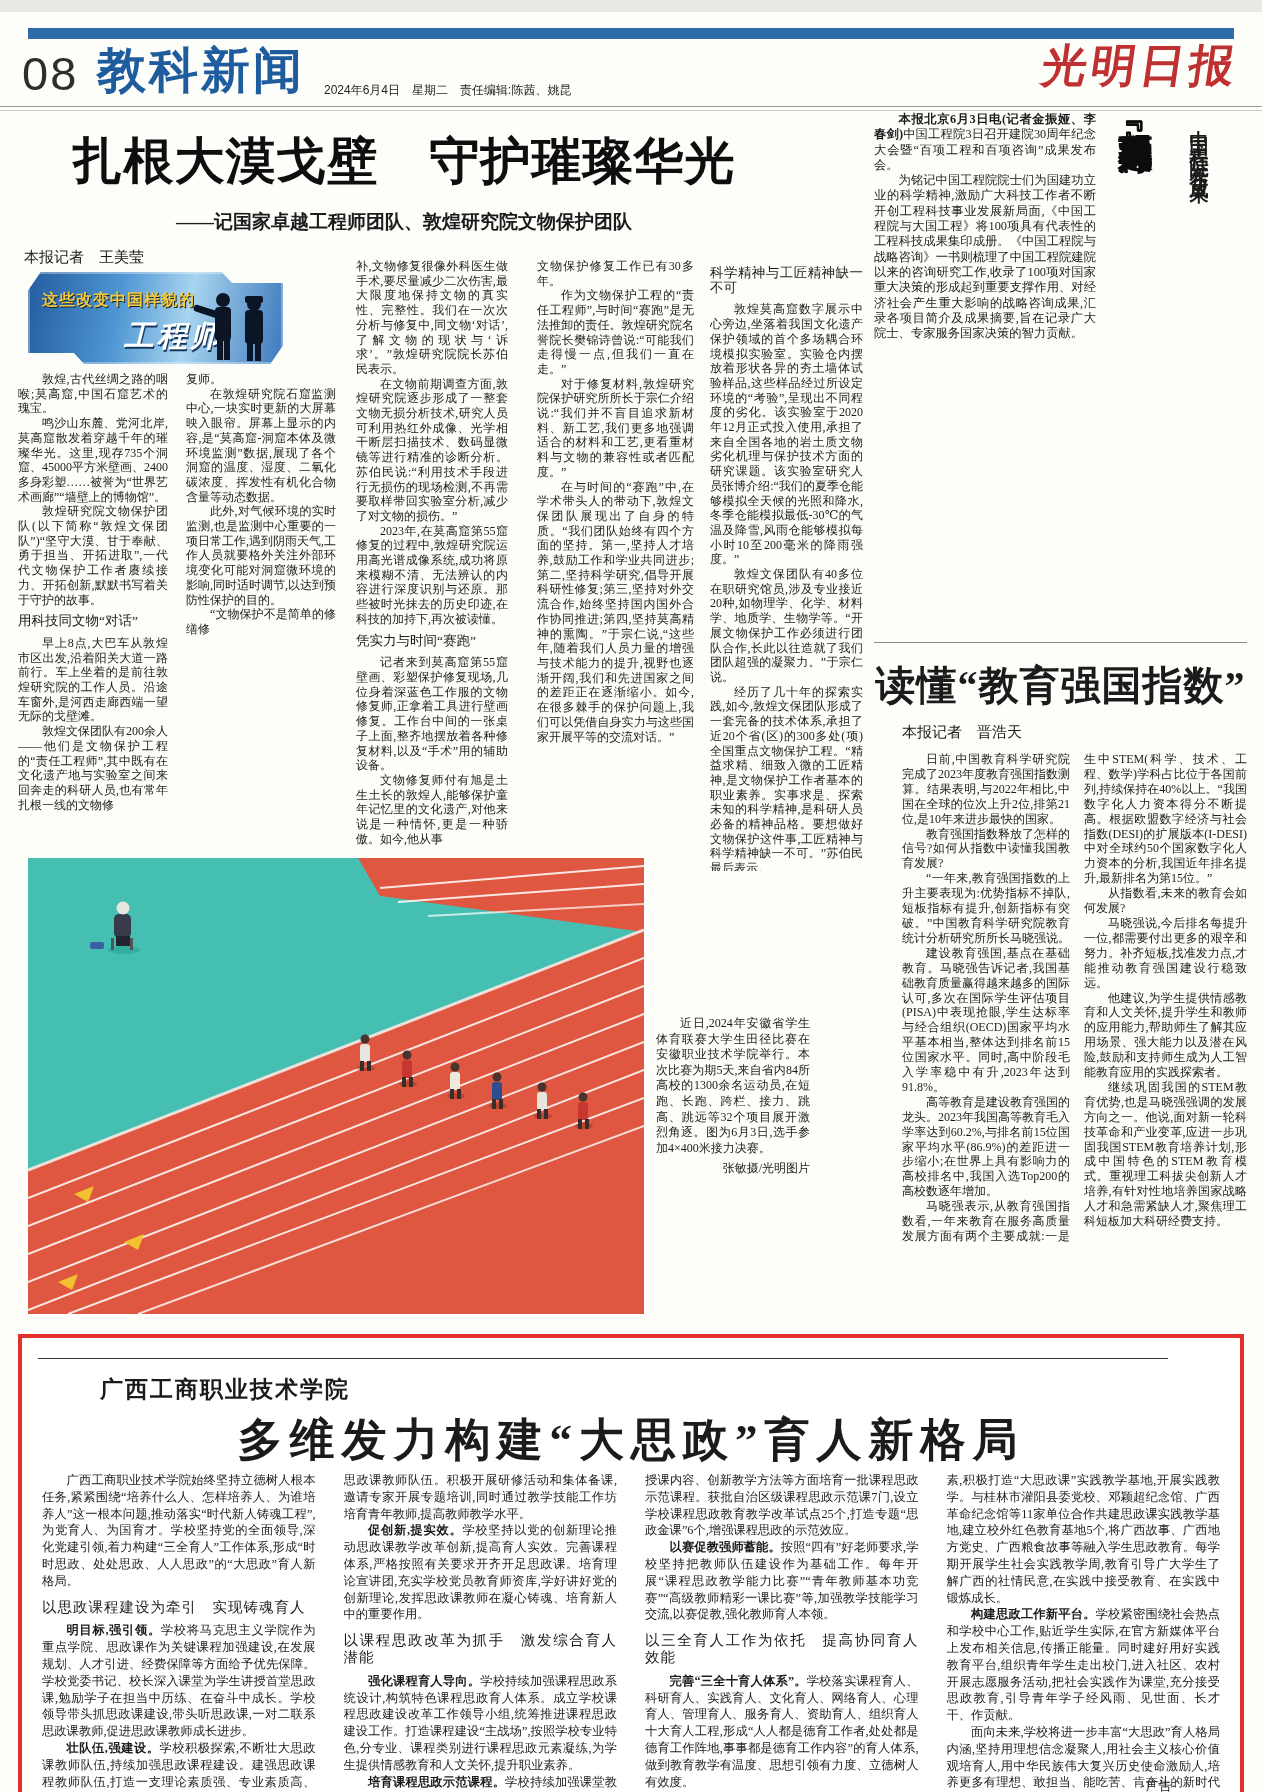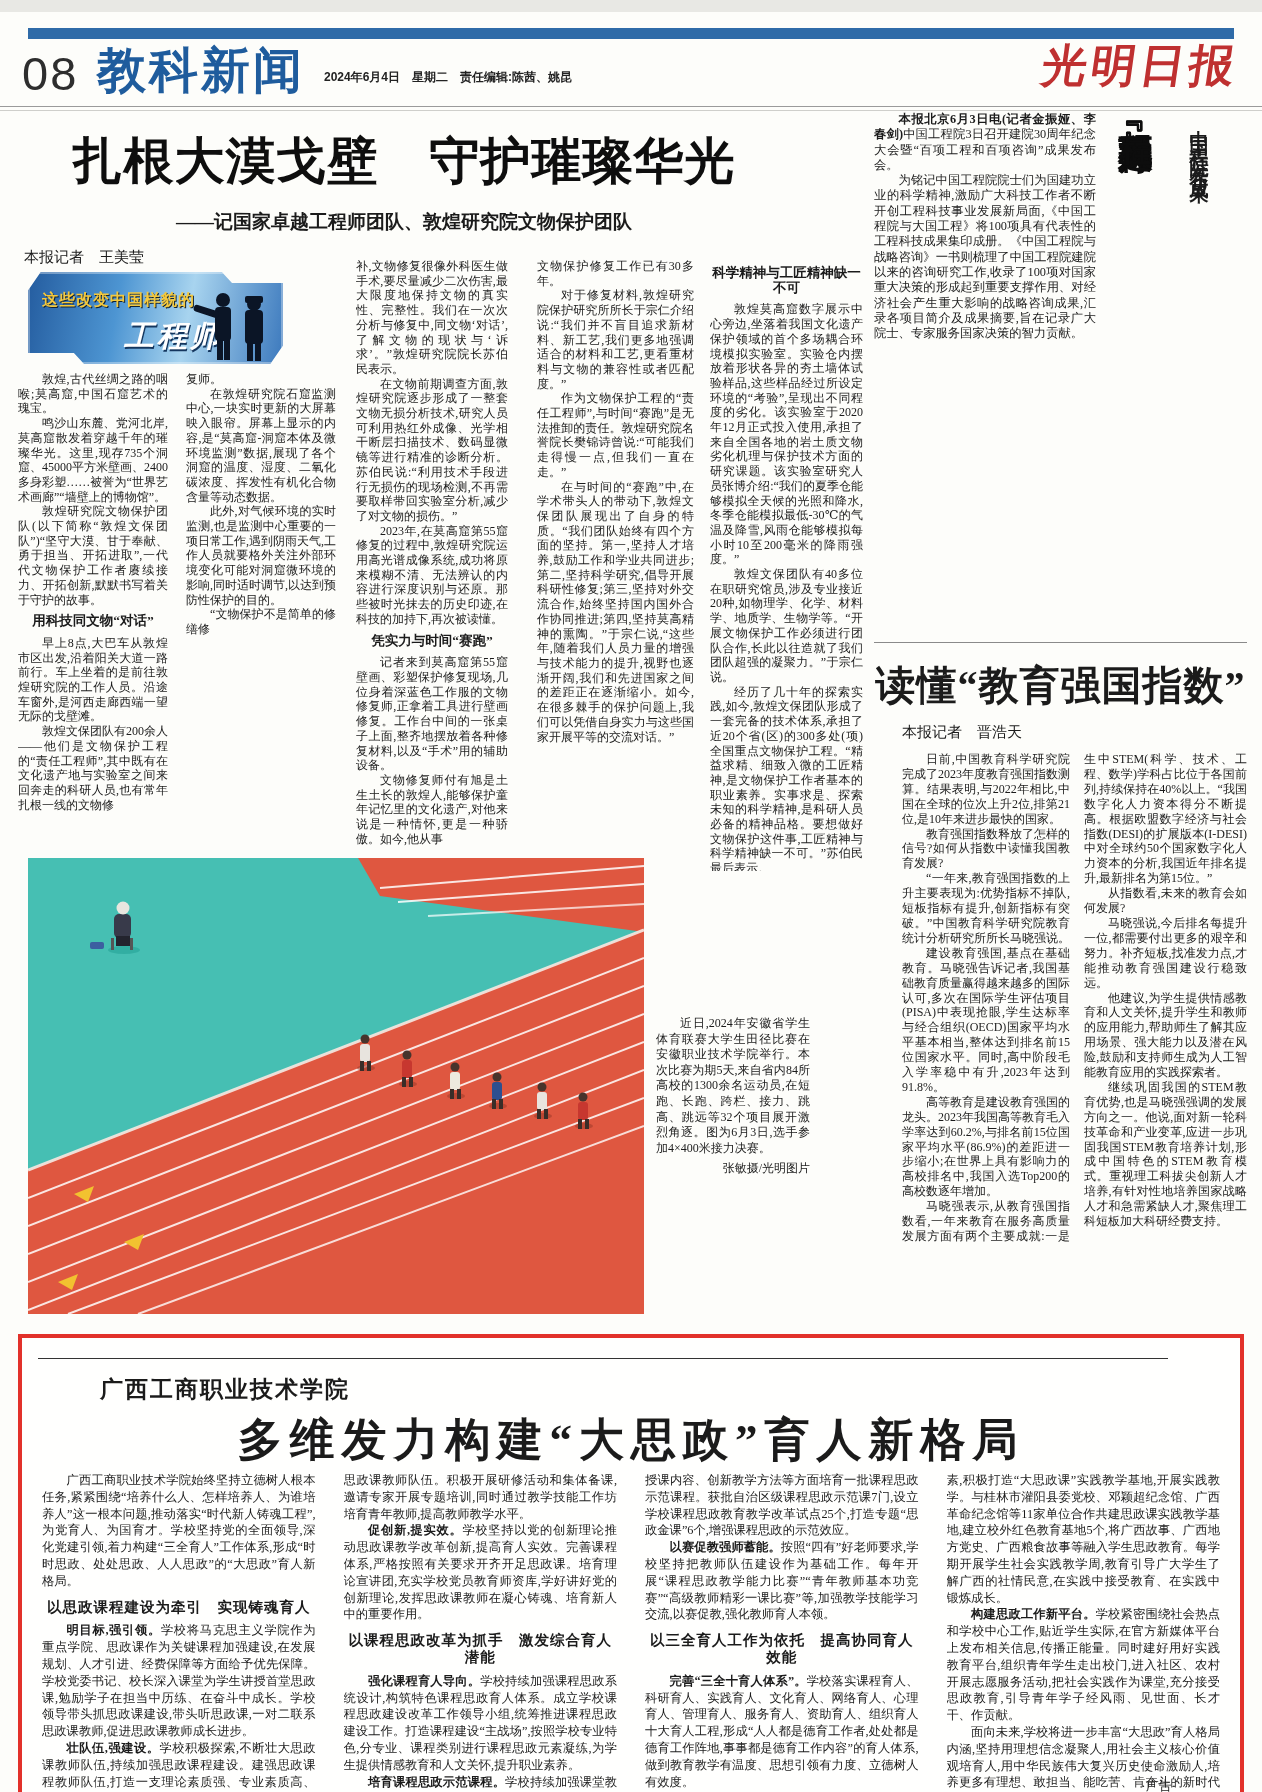--- a/index.html
+++ b/index.html
@@ -4,31 +4,31 @@
 <style>
   html,body{margin:0;padding:0;background:#e8e8e4;}
   #page{position:relative;width:1262px;height:1792px;margin:12px auto;background:#fdfdfa;overflow:hidden;
         font-family:"Liberation Serif","DejaVu Serif",serif;color:#1b1b1b;}
   .sans{font-family:"Liberation Sans","DejaVu Sans",sans-serif;}
   .abs{position:absolute;}
   
   #topbar{left:28px;top:16px;width:1206px;height:11px;background:#2f6ba8;}
   #pageno{left:22px;top:34px;font-size:47px;color:#2e2e2e;letter-spacing:2px;}
   #secname{left:97px;top:26px;font-size:49px;font-weight:bold;color:#1f5c9d;letter-spacing:3px;}
-  #dateline{left:324px;top:57px;font-size:12px;font-weight:bold;color:#222;}
+  #dateline{left:324px;top:70px;font-size:12px;font-weight:normal;color:#222;}
   #paperlogo{right:24px;top:24px;font-size:45px;font-weight:bold;color:#bf3030;transform:skewX(-8deg);letter-spacing:4px;}
   #headrule{left:0;top:94px;width:1262px;height:3px;border-top:1px solid #9a9a9a;border-bottom:1px solid #cfcfcb;}
   
   #mainhead{left:15px;top:116px;width:778px;text-align:center;font-size:50px;font-weight:bold;color:#0e0e0e;letter-spacing:1px;}
   #maindek{left:15px;top:197px;width:778px;text-align:center;font-size:19px;font-weight:bold;}
   #mainby{left:24px;top:236px;font-size:15px;}
   .art-col{font-size:12px;line-height:14.7px;text-align:justify;overflow:hidden;}
   .para{margin:0;text-indent:2em;}
   .noindent{text-indent:0;}
-  .subhead{font-weight:bold;text-align:center;font-size:13.5px;margin:7px 0;}
+  .subhead{font-weight:normal;font-size:13.5px;margin:7px 0;}
   .lead b{font-weight:bold;}
   #col1{left:18px;top:360px;width:150px;height:482px;}
   #col2{left:186px;top:360px;width:150px;height:482px;}
   #col3{left:356px;top:247px;width:152px;height:596px;}
   #col4{left:537px;top:247px;width:157px;height:596px;}
   #col5{left:710px;top:247px;width:153px;height:612px;}
   
   #banner{left:28px;top:260px;width:255px;height:92px;background:linear-gradient(100deg,#245c9f,#4d95d2 35%,#a8d4ef 62%,#3c79bd 100%);
           clip-path:polygon(0 20%,5% 0,76% 0,80% 12%,100% 12%,100% 80%,95% 100%,22% 100%,18% 88%,0 88%);
           box-shadow:inset 0 0 0 2px rgba(255,255,255,.35);}
@@ -115,22 +115,22 @@
   <div class="abs art-col" id="col3">
       <p class="para noindent">补,文物修复很像外科医生做手术,要尽量减少二次伤害,最大限度地保持文物的真实性、完整性。我们在一次次分析与修复中,同文物‘对话’,了解文物的现状与‘诉求’。”敦煌研究院院长苏伯民表示。</p>
       <p class="para">在文物前期调查方面,敦煌研究院逐步形成了一整套文物无损分析技术,研究人员可利用热红外成像、光学相干断层扫描技术、数码显微镜等进行精准的诊断分析。苏伯民说:“利用技术手段进行无损伤的现场检测,不再需要取样带回实验室分析,减少了对文物的损伤。”</p>
       <p class="para">2023年,在莫高窟第55窟修复的过程中,敦煌研究院运用高光谱成像系统,成功将原来模糊不清、无法辨认的内容进行深度识别与还原。那些被时光抹去的历史印迹,在科技的加持下,再次被读懂。</p>
       <div class="subhead">凭实力与时间“赛跑”</div>
       <p class="para">记者来到莫高窟第55窟壁画、彩塑保护修复现场,几位身着深蓝色工作服的文物修复师,正拿着工具进行壁画修复。工作台中间的一张桌子上面,整齐地摆放着各种修复材料,以及“手术”用的辅助设备。</p>
       <p class="para">文物修复师付有旭是土生土长的敦煌人,能够保护童年记忆里的文化遗产,对他来说是一种情怀,更是一种骄傲。如今,他从事</p>
     </div>
   <div class="abs art-col" id="col4">
       <p class="para noindent">文物保护修复工作已有30多年。</p>
+      <p class="para">作为文物保护工程的“责任工程师”,与时间“赛跑”是无法推卸的责任。敦煌研究院名誉院长樊锦诗曾说:“可能我们走得慢一点,但我们一直在走。”</p>
       <p class="para">对于修复材料,敦煌研究院保护研究所所长于宗仁介绍说:“我们并不盲目追求新材料、新工艺,我们更多地强调适合的材料和工艺,更看重材料与文物的兼容性或者匹配度。”</p>
-      <p class="para">作为文物保护工程的“责任工程师”,与时间“赛跑”是无法推卸的责任。敦煌研究院名誉院长樊锦诗曾说:“可能我们走得慢一点,但我们一直在走。”</p>
       <p class="para">在与时间的“赛跑”中,在学术带头人的带动下,敦煌文保团队展现出了自身的特质。“我们团队始终有四个方面的坚持。第一,坚持人才培养,鼓励工作和学业共同进步;第二,坚持科学研究,倡导开展科研性修复;第三,坚持对外交流合作,始终坚持国内国外合作协同推进;第四,坚持莫高精神的熏陶。”于宗仁说,“这些年,随着我们人员力量的增强与技术能力的提升,视野也逐渐开阔,我们和先进国家之间的差距正在逐渐缩小。如今,在很多棘手的保护问题上,我们可以凭借自身实力与这些国家开展平等的交流对话。”</p>
     </div>
   <div class="abs art-col" id="col5">
       <div class="subhead">科学精神与工匠精神缺一不可</div>
       <p class="para">敦煌莫高窟数字展示中心旁边,坐落着我国文化遗产保护领域的首个多场耦合环境模拟实验室。实验仓内摆放着形状各异的夯土墙体试验样品,这些样品经过所设定环境的“考验”,呈现出不同程度的劣化。该实验室于2020年12月正式投入使用,承担了来自全国各地的岩土质文物劣化机理与保护技术方面的研究课题。该实验室研究人员张博介绍:“我们的夏季仓能够模拟全天候的光照和降水,冬季仓能模拟最低-30℃的气温及降雪,风雨仓能够模拟每小时10至200毫米的降雨强度。”</p>
       <p class="para">敦煌文保团队有40多位在职研究馆员,涉及专业接近20种,如物理学、化学、材料学、地质学、生物学等。“开展文物保护工作必须进行团队合作,长此以往造就了我们团队超强的凝聚力。”于宗仁说。</p>
       <p class="para">经历了几十年的探索实践,如今,敦煌文保团队形成了一套完备的技术体系,承担了近20个省(区)的300多处(项)全国重点文物保护工程。“精益求精、细致入微的工匠精神,是文物保护工作者基本的职业素养。实事求是、探索未知的科学精神,是科研人员必备的精神品格。要想做好文物保护这件事,工匠精神与科学精神缺一不可。”苏伯民最后表示。</p>
     </div>
 
   <div class="abs" id="photo">

